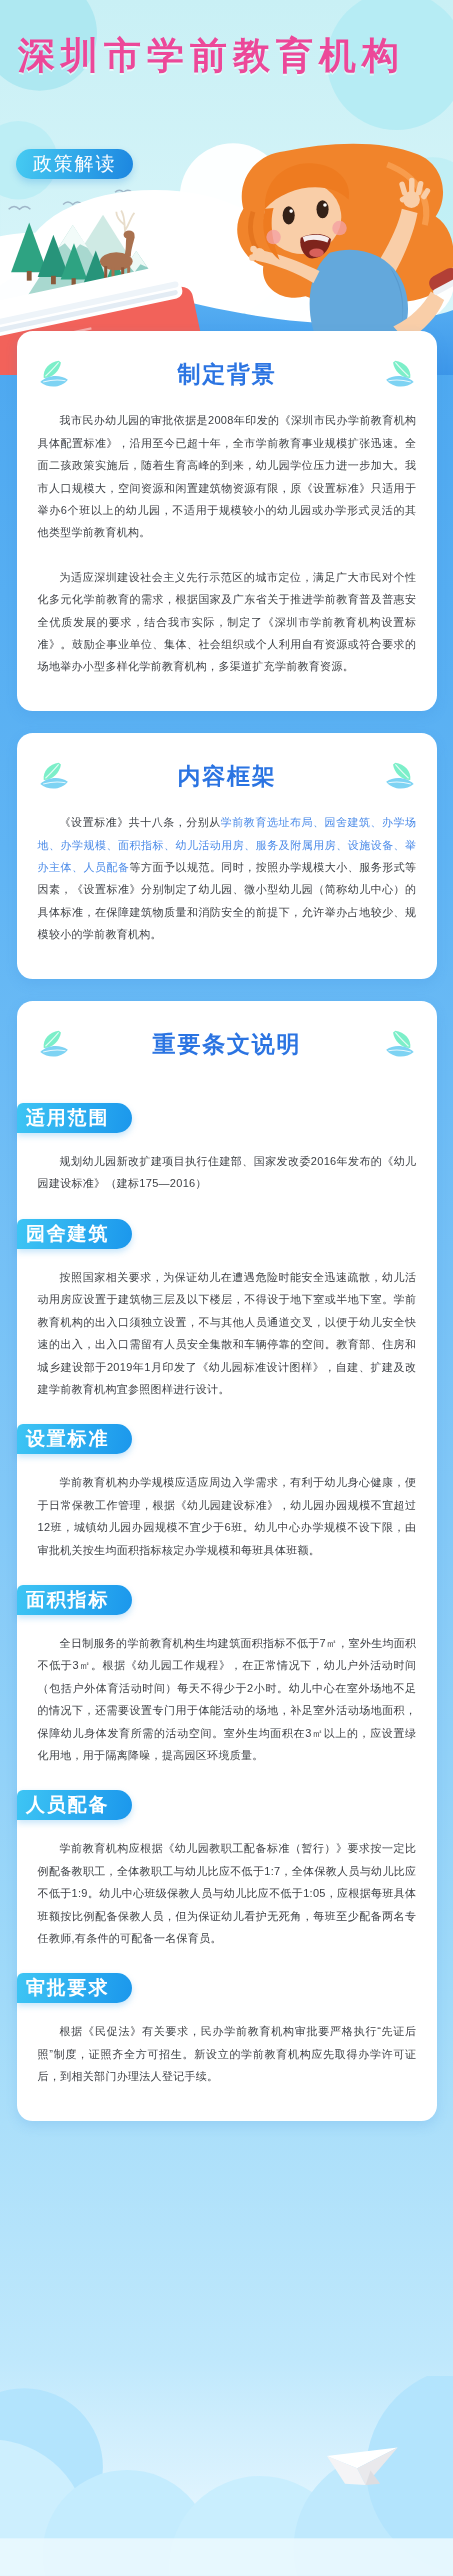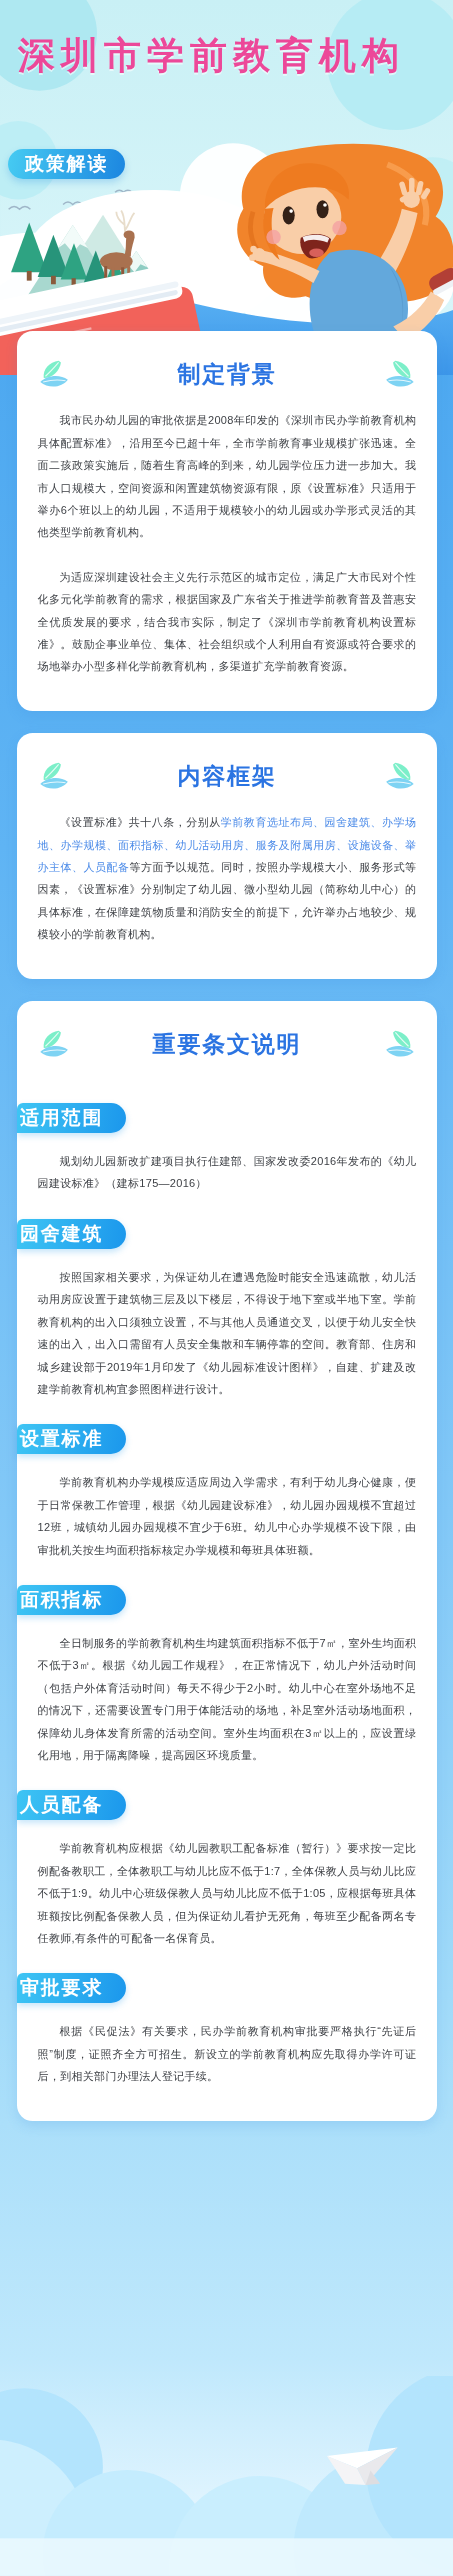--- a/index.html
+++ b/index.html
@@ -18,25 +18,25 @@
   .header{position:absolute;top:0;left:0;width:454px;height:375px;overflow:hidden;}
   .header svg{position:absolute;top:0;left:0;}
   .main-title{
     position:absolute;left:18px;top:27px;z-index:5;
     font-size:37px;line-height:58px;font-weight:800;
     color:#ec4899;letter-spacing:6px;
     text-shadow:0 1.8px 0 rgba(255,255,255,.55);
     text-align:right;
   }
   .policy-badge{
-    position:absolute;left:8px;top:149px;z-index:5;
+    position:absolute;left:16px;top:149px;z-index:5;
     height:30px;line-height:30px;padding:0 17px;
     border-radius:17px;
     background:linear-gradient(100deg,#46cbf2 0%,#1c86e0 100%);
-    color:#fff;font-size:19px;font-weight:700;letter-spacing:1.8px;
+    color:#fff;font-size:19px;font-weight:400;letter-spacing:1.8px;
     box-shadow:0 3.6px 7.3px rgba(28,134,224,.25);
   }
   
   .cards{position:absolute;top:331px;left:0;width:454px;z-index:4;}
   .card{
     margin:0 17px 22px;background:#fff;border-radius:15.7px;
     padding:28px 20.6px 33px;
     box-shadow:0 4.8px 12px rgba(60,140,220,.18);
   }
   .section-head{display:flex;align-items:center;justify-content:space-between;gap:13.3px;margin:0 0 19.4px;}
@@ -44,21 +44,21 @@
   .leaf{width:39px;height:31px;flex:0 0 auto;}
   .leaf.flip{transform:scaleX(-1);}
   .body-p{
     margin:0 0 22px;font-size:11px;line-height:22.4px;color:#3c3f44;
     text-indent:2em;text-align:justify;letter-spacing:0.3px;
   }
   .body-p:last-child{margin-bottom:0;}
   .hl{color:#4a8ae8;}
   .tag{
     display:inline-block;height:30px;line-height:30px;
-    margin:24px 0 17px -20.6px;padding:0 23px 0 3px;
+    margin:24px 0 17px -20.6px;padding:0 23px 0 9px;
     background:linear-gradient(100deg,#3ec5f4 0%,#1b97ec 100%);
     color:#fff;font-size:19px;font-weight:700;letter-spacing:1.8px;
     border-radius:6px 15px 15px 0;
     box-shadow:0 3px 6px rgba(27,151,236,.25);
   }
   .prov-item:first-of-type .tag{margin-top:1.2px;}
   
   .footer{position:absolute;left:0;bottom:0;width:454px;height:200px;z-index:1;}
 </style>
 </head>

